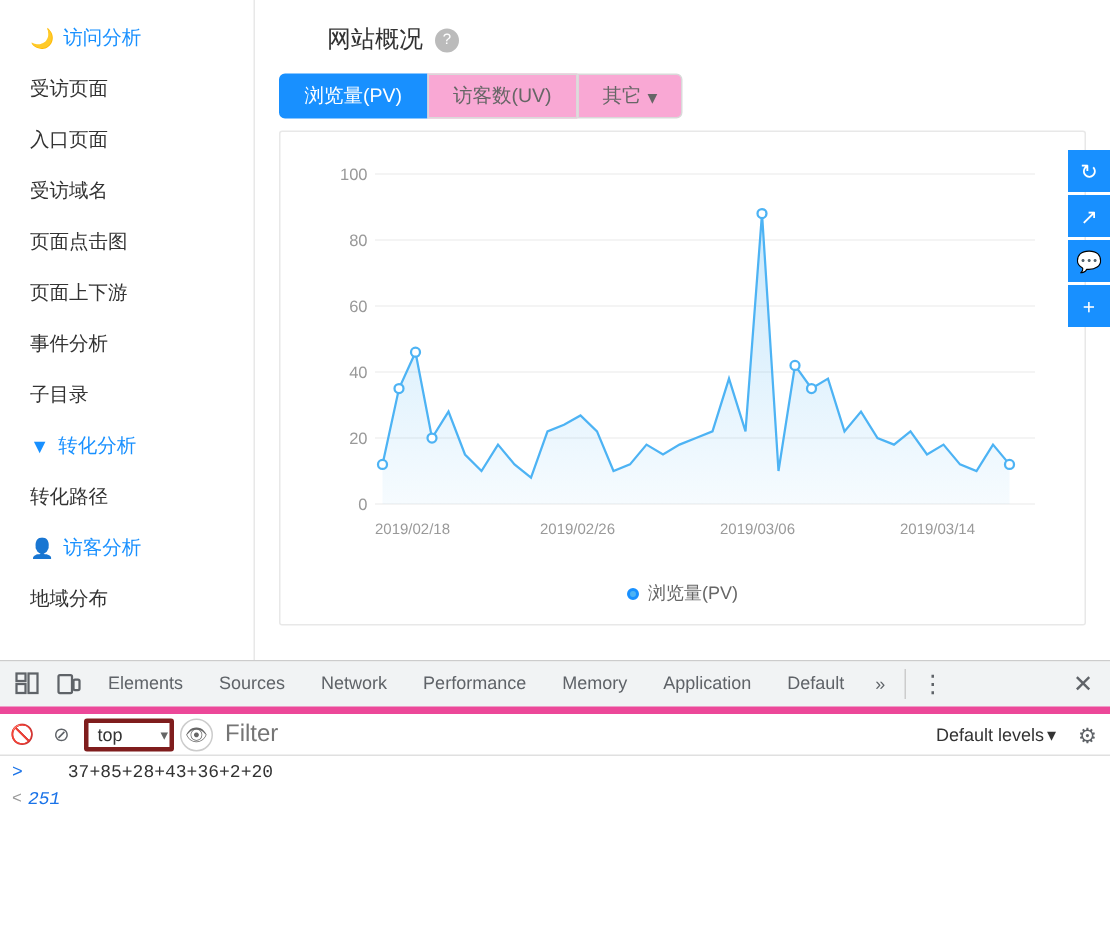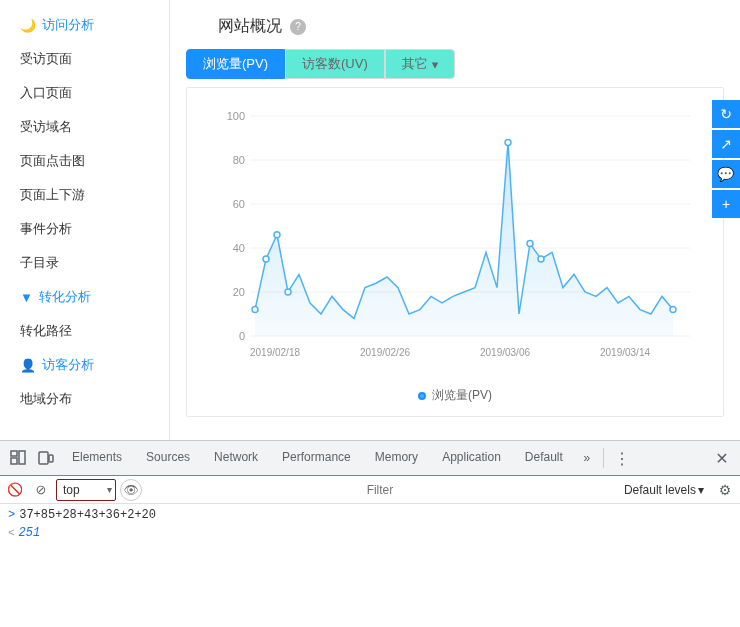--- a/index.html
+++ b/index.html
@@ -71,21 +71,21 @@
     .chart-tabs {
       display: flex;
       gap: 0;
       margin-bottom: 8px;
     }
     .chart-tab {
       padding: 5px 16px;
       border: 1px solid #d9d9d9;
       cursor: pointer;
       color: #666;
-      background: #5eead4;
+      background: #f9a8d4;
       font-size: 13px;
     }
     .chart-tab:first-child { border-radius: 4px 0 0 4px; }
     .chart-tab:last-child { border-radius: 0 4px 4px 0; }
     .chart-tab.active {
       background: #1890ff;
       color: #fff;
       border-color: #1890ff;
     }
     .chart-tab.dropdown { display: flex; align-items: center; gap: 4px; }
@@ -167,21 +167,21 @@
       background: #fff;
       display: flex;
       flex-direction: column;
     }
 
     
     .devtools-tabs {
       display: flex;
       align-items: center;
       background: #f1f3f4;
-      border-bottom: 1px solid #ec4899;
+      border-bottom: 5px solid #ec4899;
       height: 35px;
       padding: 0 4px;
       gap: 0;
       flex-shrink: 0;
     }
     .devtools-icon-btn {
       width: 28px; height: 28px;
       display: flex;
       align-items: center;
       justify-content: center;
@@ -243,21 +243,21 @@
       display: flex;
       align-items: center;
       justify-content: center;
       cursor: pointer;
       border-radius: 2px;
       color: #5f6368;
       font-size: 13px;
     }
     .context-select {
       height: 22px;
-      border: 1px solid #7f1d1d;
+      border: 3px solid #7f1d1d;
       border-radius: 2px;
       padding: 0 28px 0 6px;
       font-size: 12px;
       color: #333;
       background: #fff;
       appearance: none;
       cursor: pointer;
       min-width: 60px;
     }
     .select-wrapper {
@@ -270,24 +270,23 @@
       right: 4px;
       font-size: 10px;
       color: #666;
       pointer-events: none;
     }
     .filter-input {
       flex: 1;
       height: 22px;
       border: none;
       outline: none;
-      font-size: 12px;
+      font-size: 16px;
       color: #333;
       padding: 0 4px;
-      text-align: center;
     }
     .default-levels-btn {
       display: flex;
       align-items: center;
       gap: 2px;
       padding: 0 6px;
       height: 22px;
       border: none;
       background: transparent;
       font-size: 12px;
@@ -314,21 +313,21 @@
     }
     .console-line {
       font-family: 'Courier New', monospace;
       font-size: 12px;
       line-height: 18px;
       display: flex;
       align-items: flex-start;
       gap: 4px;
     }
     .console-prompt { color: #1a73e8; }
-    .console-input-text { color: #333; }
+    .console-input-text { color: #333; margin-left: 26px; }
     .console-output-text { color: #1a73e8; font-style: italic; }
     .console-arrow { color: #999; font-size: 11px; }
 
     
     .eye-btn {
       width: 22px; height: 22px;
       border-radius: 50%;
       border: 1px solid #ccc;
       display: flex;
       align-items: center;

